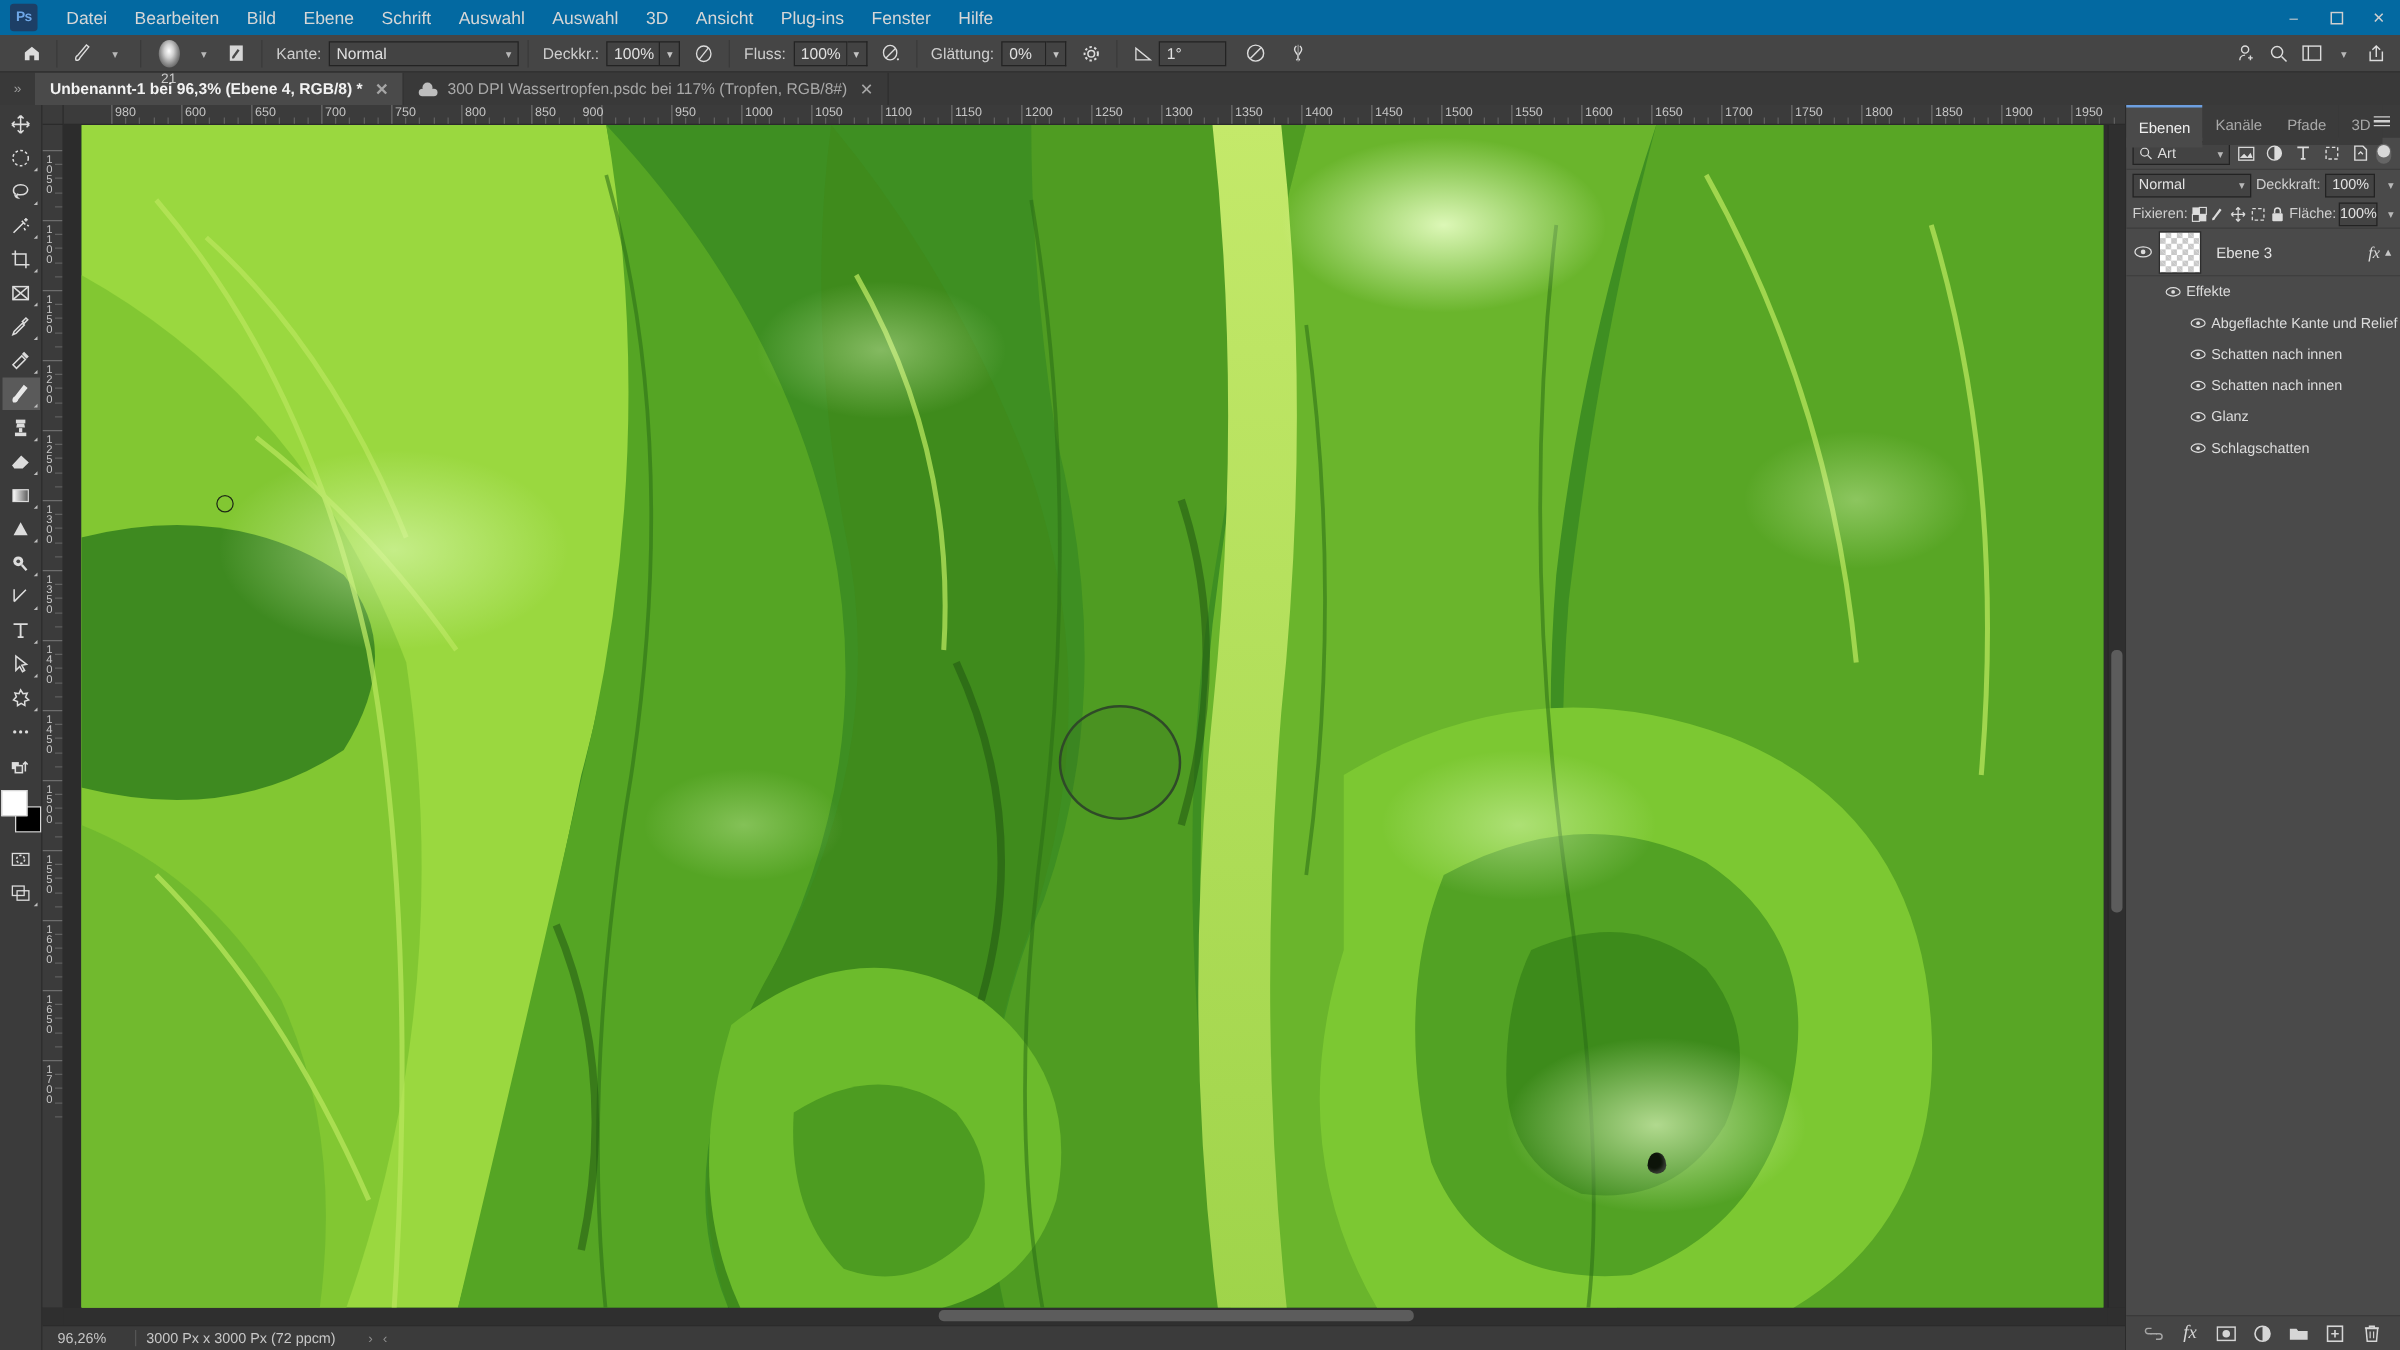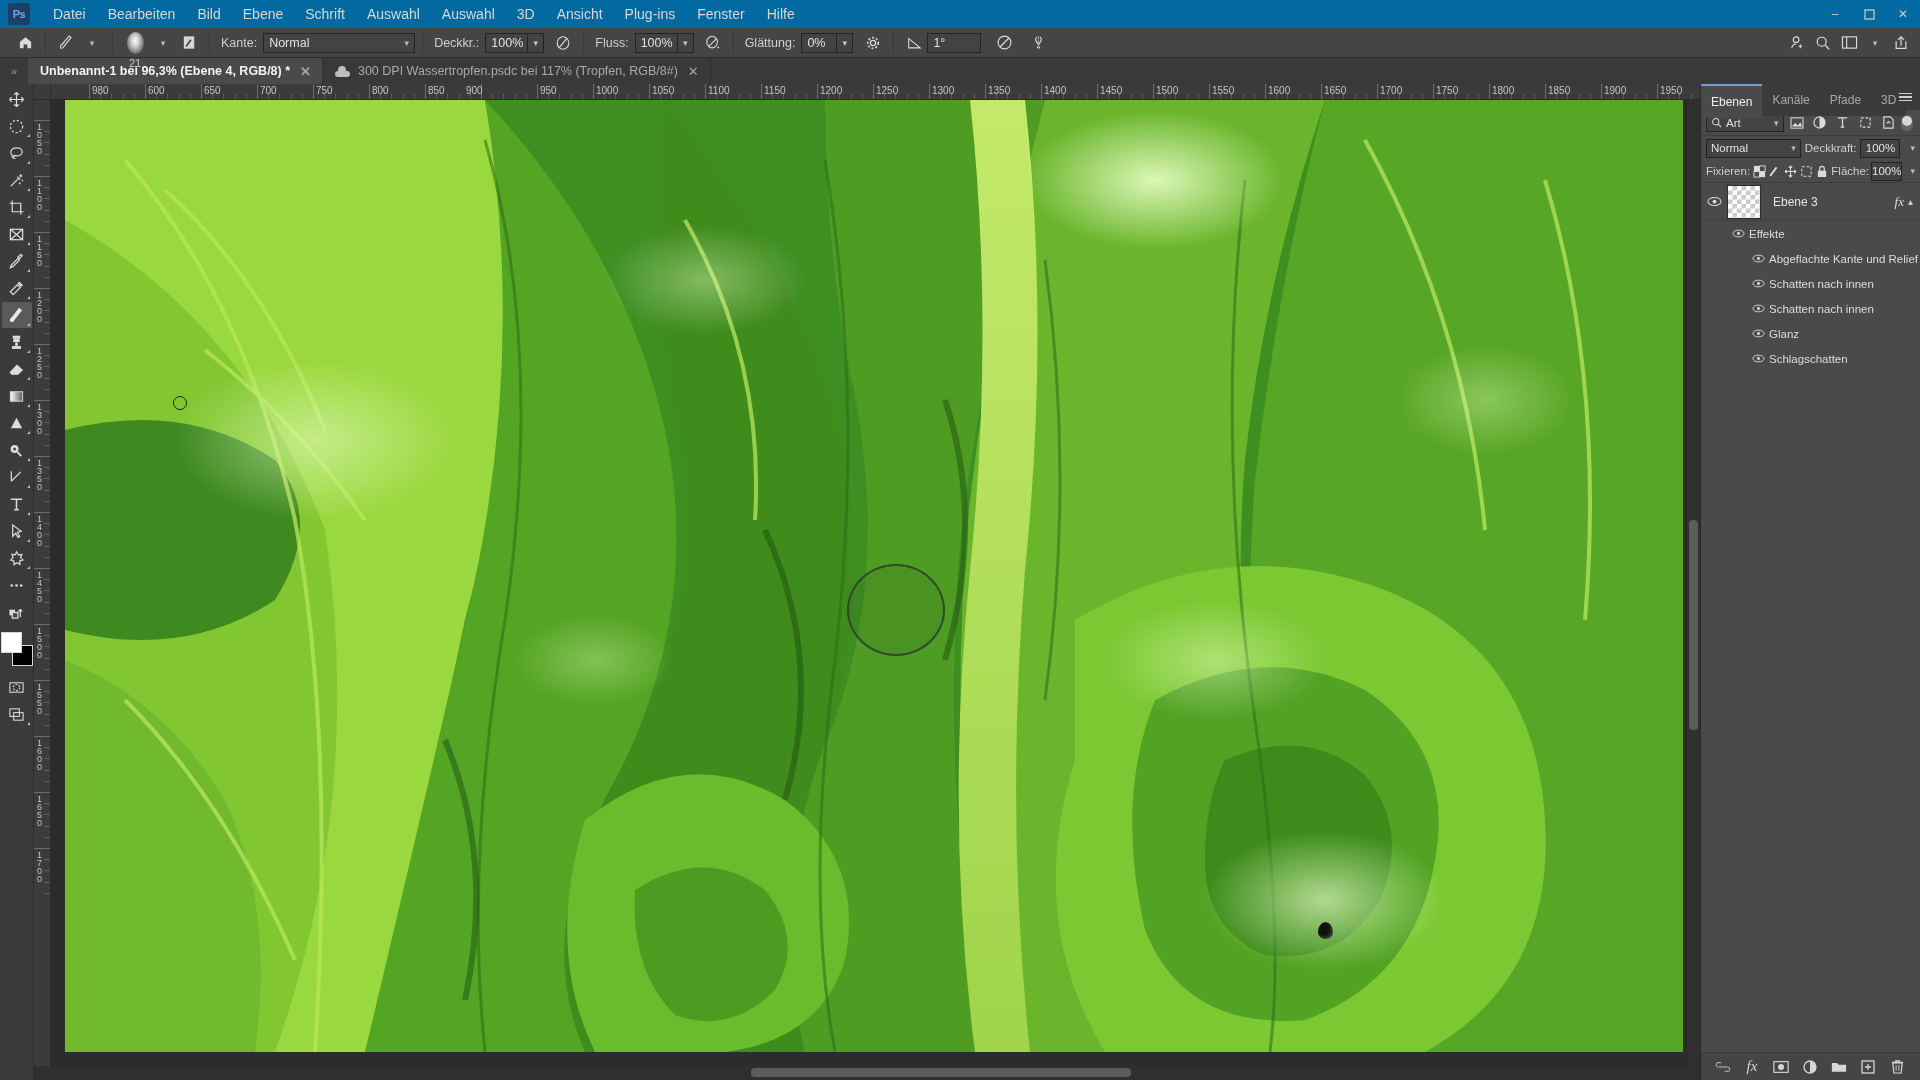--- a/index.html
+++ b/index.html
@@ -866,20 +866,27 @@
     </div>
 
     <div class="hscroll-row">
       <div style="width:17px;flex:0 0 17px;background:#2f2f2f;"></div>
       <div class="hscroll">
         <div class="thumb"></div>
       </div>
       <div style="width:14px;flex:0 0 14px;background:#2f2f2f;"></div>
     </div>
 
+    <div class="statusbar">
+      <div class="st-zoom">96,26%</div>
+      <div class="st-sep"></div>
+      <div>3000 Px x 3000 Px (72 ppcm)</div>
+      <div class="st-arrow" style="margin-left:22px;">›</div>
+      <div class="st-arrow">‹</div>
+    </div>
   </div>
 
   <div class="rightdock">
     <div class="panel-tabs">
       <div class="ptab active">Ebenen</div>
       <div class="ptab">Kanäle</div>
       <div class="ptab">Pfade</div>
       <div class="ptab">3D</div>
       <div class="ptab-menu">
         <div class="hamb">

